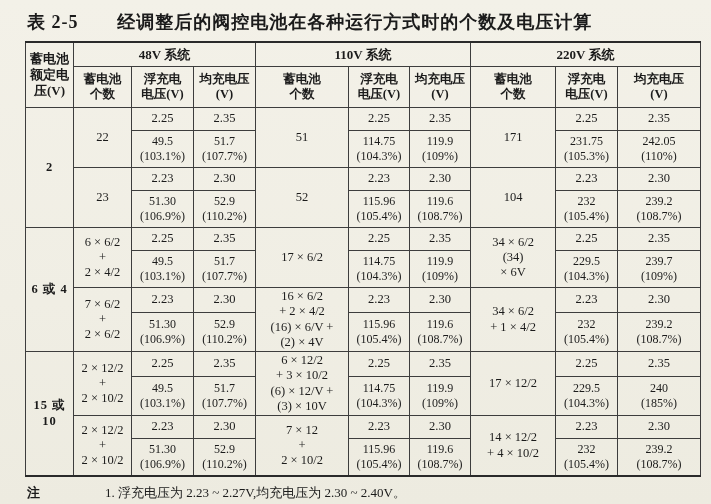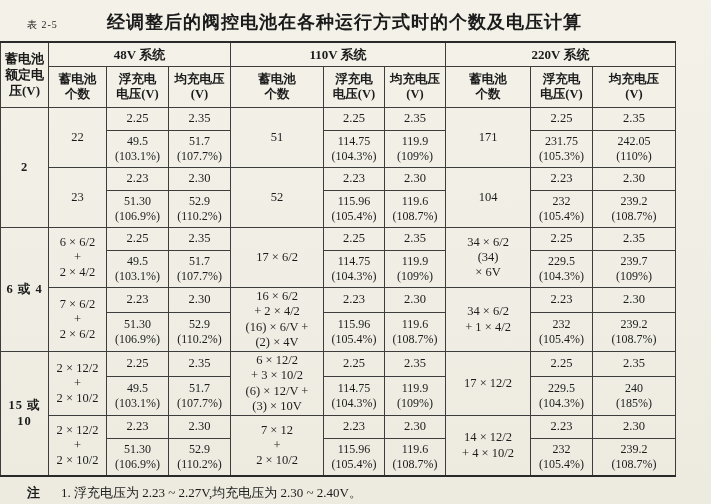--- a/index.html
+++ b/index.html
@@ -11,26 +11,26 @@
     overflow:hidden;
   }
   .page {
     position:relative; width:711px; height:504px;
     background:linear-gradient(180deg,#f3f1e8 0%, #f0eee4 60%, #edebe0 100%);
   }
   .title-row {
     display:flex; align-items:baseline;
     padding:10px 10px 7px 27px;
   }
-  .table-label { font-weight:normal; font-size:10px; letter-spacing:1px; white-space:nowrap; }
+  .table-label { font-weight:bold; font-size:18px; letter-spacing:1px; white-space:nowrap; }
   .table-title { flex:1; text-align:center; font-weight:bold; font-size:18px; letter-spacing:1px; padding-right:70px; }
 
   table.battery {
     border-collapse:collapse; table-layout:fixed;
-    width:675px; 
+    width:675px; margin-left:25px;
     background:transparent;
     border-top:2.5px solid #2a2a2a;
     border-bottom:2.5px solid #2a2a2a;
   }
   table.battery th, table.battery td {
     border:1px solid #3d3d3d;
     text-align:center; vertical-align:middle;
     padding:1px 2px;
     white-space:pre-line;
     font-size:12.5px; line-height:1.22;
@@ -41,21 +41,21 @@
   th.rated-hdr { font-size:12.5px; }
   td.rated-cell { font-weight:bold; font-size:13px; letter-spacing:1px; }
   td.count-cell { font-size:12px; line-height:1.2; }
   tr.vrow td { height:20px; }
   tr.trow td { height:34px; font-size:12px;text-align:center; }
 
   .notes {
     display:flex; margin:7px 0 0 27px; font-size:13px;
   }
   .note-label { font-weight:bold; width:34px; }
-  .note-lines div { margin-bottom:5px; }
+  .note-lines div { margin-bottom:5px;margin-left:44px; }
 </style>
 </head>
 <body>
 
 <div class="page">
 
   <div class="title-row">
     <span class="table-label">表 2-5</span>
     <span class="table-title">经调整后的阀控电池在各种运行方式时的个数及电压计算</span>
   </div>

